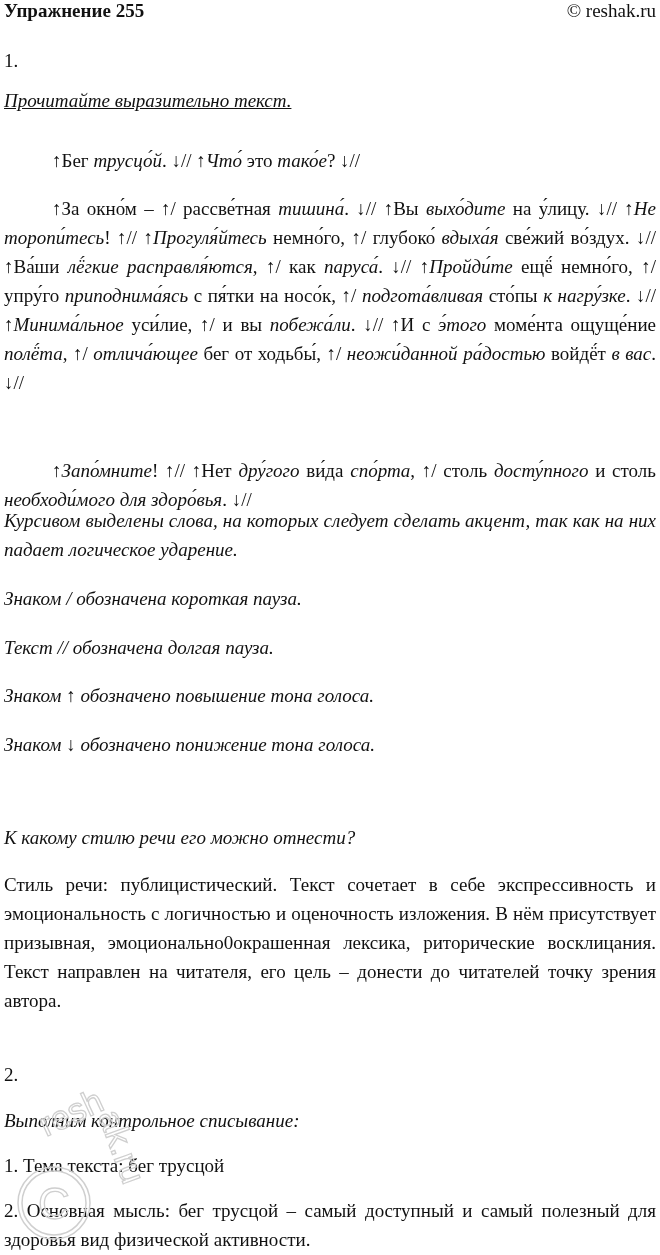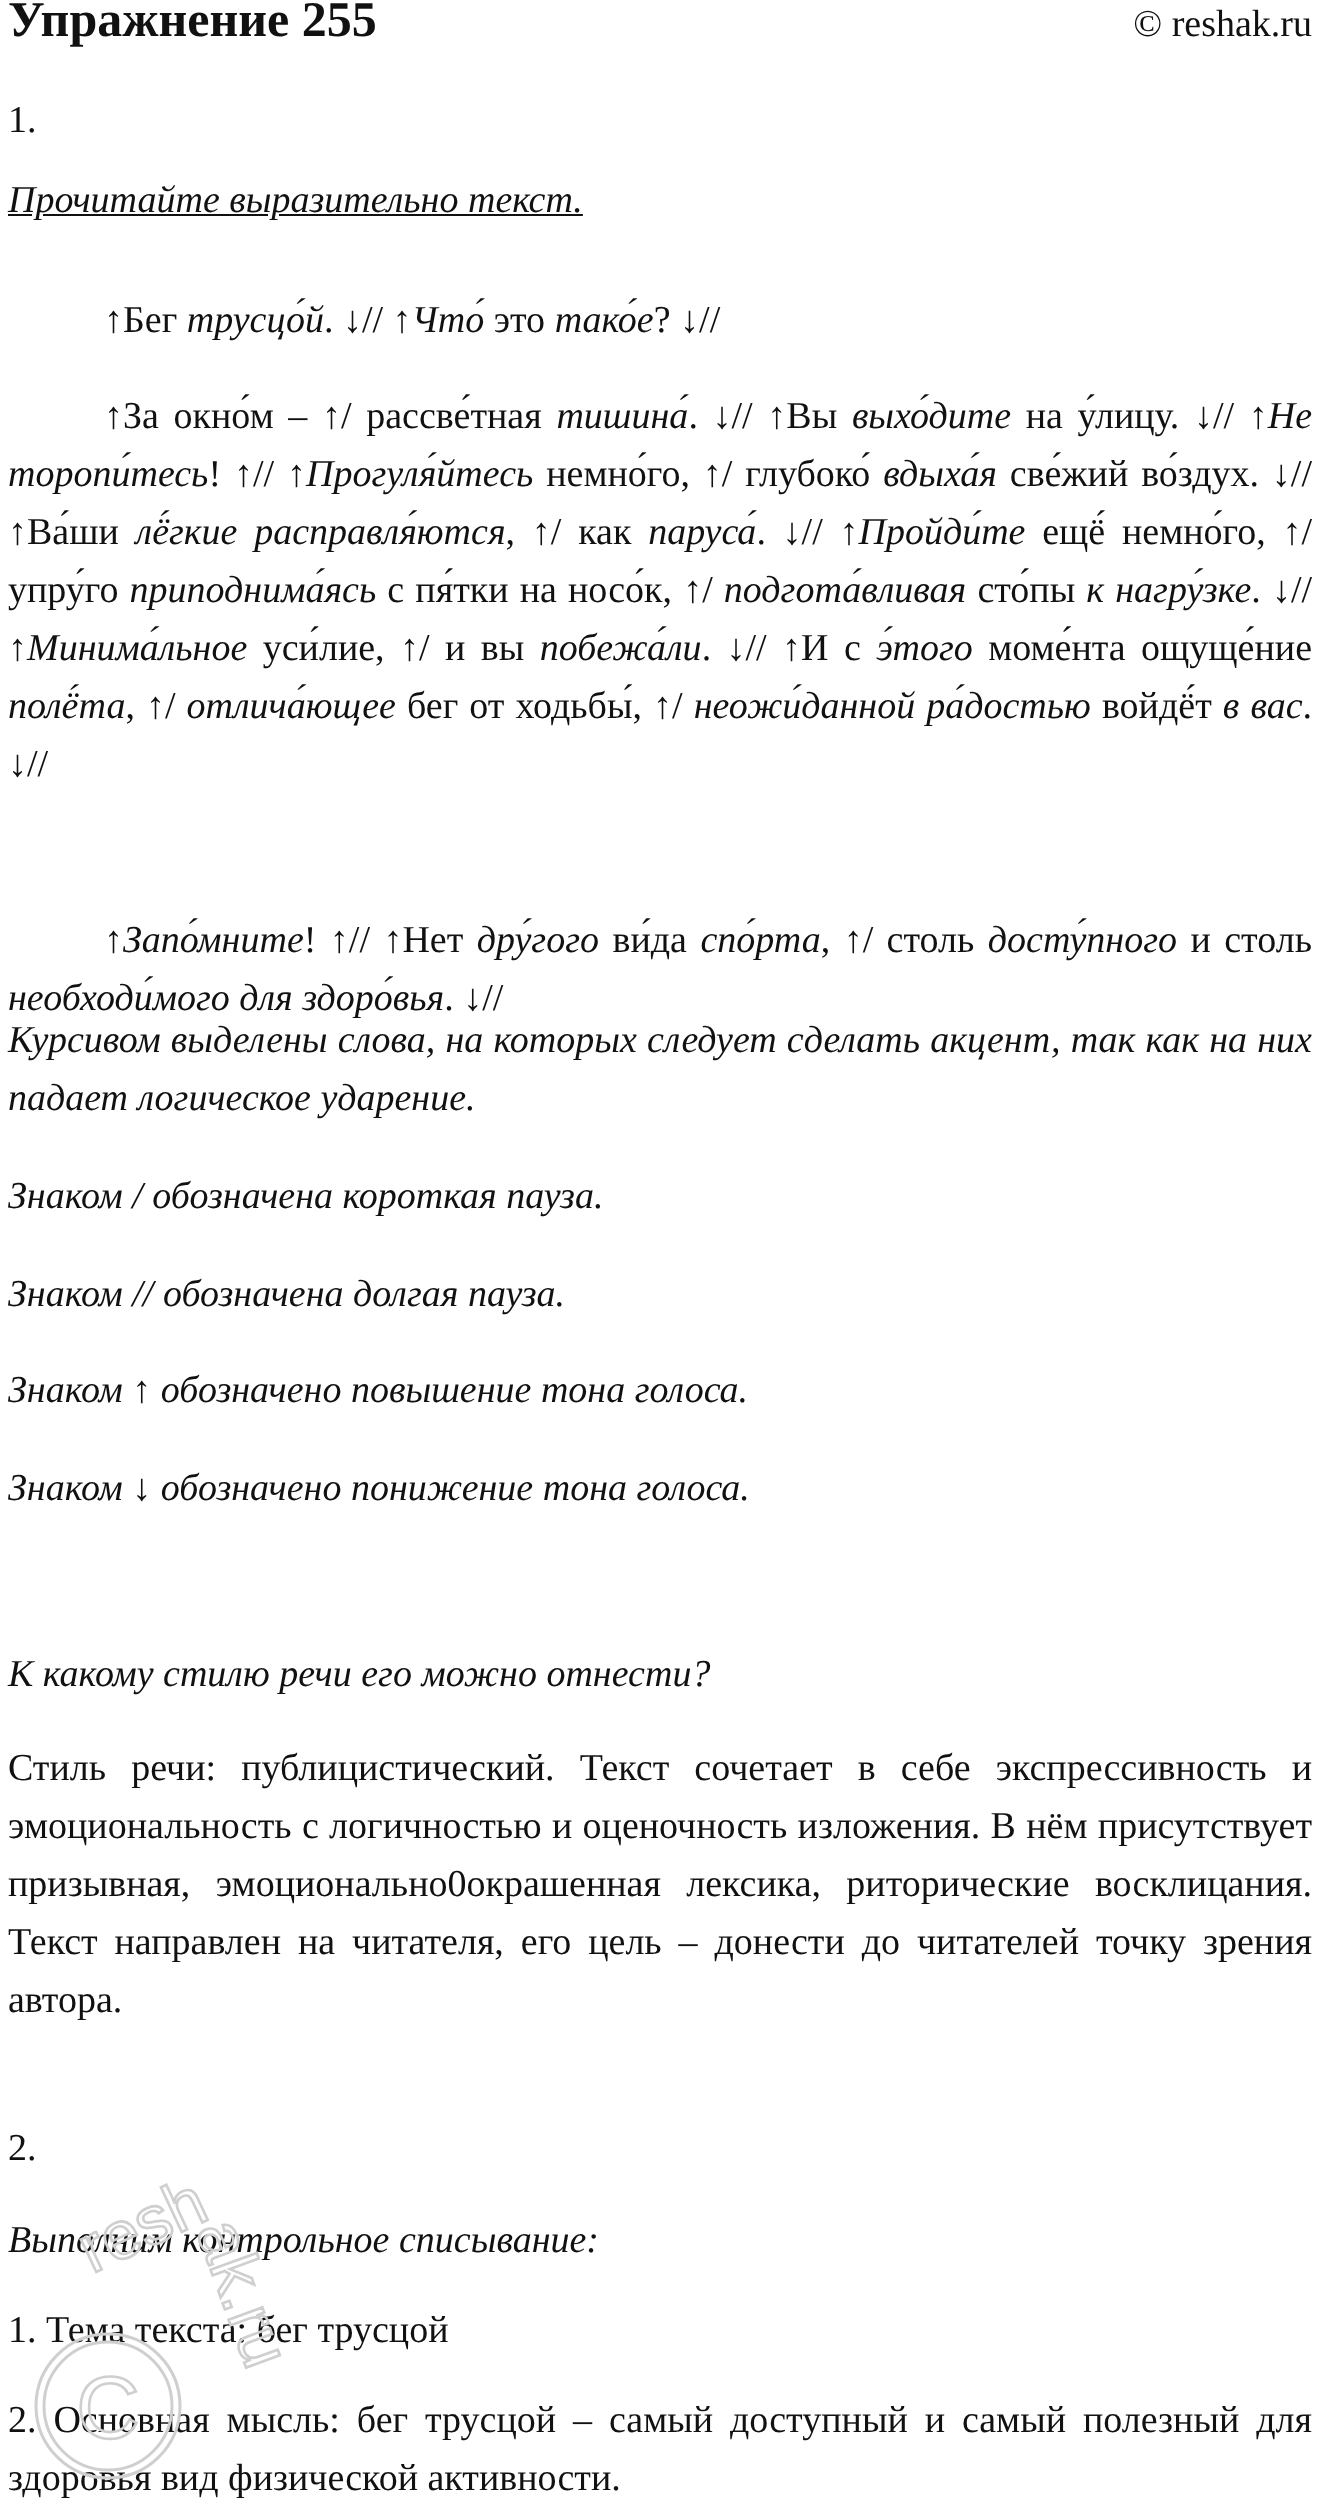--- a/index.html
+++ b/index.html
@@ -3,21 +3,21 @@
 <meta charset="utf-8">
 <style>
   html, body { margin: 0; padding: 0; background: #ffffff; }
   body {
     width: 660px; height: 1255px; overflow: hidden; position: relative;
     font-family: "Liberation Serif", "DejaVu Serif", serif;
     color: #111111; font-size: 19px;
   }
   .page { position: absolute; left: 4px; top: 0; width: 652px; }
   .header { display: flex; justify-content: space-between; align-items: baseline; height: 26px; }
-  .title { font-weight: bold; font-size: 25px; margin-top: 0px; line-height: 22px; }
+  .title { font-weight: bold; font-size: 19px; margin-top: 0px; line-height: 22px; }
   .copyright { font-size: 19px; line-height: 22px; }
   p { margin: 0; }
   .blk { position: absolute; left: 0; width: 652px; }
   .just { text-align: justify; }
   .indent { text-indent: 48px; }
   .lh { line-height: 29px; }
   i { font-style: italic; }
   .watermark {
     position: absolute; left: 12px; top: 1085px; width: 140px; height: 160px;
     pointer-events: none; color: #c8c8c8;
@@ -40,21 +40,21 @@
   <p class="blk indent" style="top:150px;line-height:22px;"><span>↑Бег </span><i>трусцо́й</i><span>. ↓// ↑</span><i>Что́</i><span> это </span><i>тако́е</i><span>? ↓//</span></p>
 
   <p class="blk just indent lh" style="top:194px;"><span>↑За окно́м – ↑/ рассве́тная </span><i>тишина́</i><span>. ↓// ↑Вы </span><i>выхо́дите</i><span> на у́лицу. ↓// ↑</span><i>Не торопи́тесь</i><span>! ↑// ↑</span><i>Прогуля́йтесь</i><span> немно́го, ↑/ глубоко́ </span><i>вдыха́я</i><span> све́жий во́здух. ↓// ↑Ва́ши </span><i>лё́гкие расправля́ются</i><span>, ↑/ как </span><i>паруса́</i><span>. ↓// ↑</span><i>Пройди́те</i><span> ещё́ немно́го, ↑/ упру́го </span><i>приподнима́ясь</i><span> с пя́тки на носо́к, ↑/ </span><i>подгота́вливая</i><span> сто́пы </span><i>к нагру́зке</i><span>. ↓// ↑</span><i>Минима́льное</i><span> уси́лие, ↑/ и вы </span><i>побежа́ли</i><span>. ↓// ↑И с </span><i>э́того</i><span> моме́нта ощуще́ние </span><i>полё́та</i><span>, ↑/ </span><i>отлича́ющее</i><span> бег от ходьбы́, ↑/ </span><i>неожи́данной ра́достью</i><span> войдё́т </span><i>в вас</i><span>. ↓//</span></p>
 
   <p class="blk just indent lh" style="top:438px;margin-top:18px;"><span>↑</span><i>Запо́мните</i><span>! ↑// ↑Нет </span><i>дру́гого</i><span> ви́да </span><i>спо́рта</i><span>, ↑/ столь </span><i>досту́пного</i><span> и столь </span><i>необходи́мого для здоро́вья</i><span>. ↓//</span></p>
 
   <p class="blk just lh" style="top:506px;"><i>Курсивом выделены слова, на которых следует сделать акцент, так как на них падает логическое ударение.</i></p>
 
   <p class="blk" style="top:588px;line-height:22px;"><i>Знаком / обозначена короткая пауза.</i></p>
 
-  <p class="blk" style="top:637px;line-height:22px;"><i>Знаком // обозначена долгая пауза.</i></p>
+  <p class="blk" style="top:637px;line-height:22px;"><i>Текст // обозначена долгая пауза.</i></p>
 
   <p class="blk" style="top:685px;line-height:22px;"><i>Знаком ↑ обозначено повышение тона голоса.</i></p>
 
   <p class="blk" style="top:734px;line-height:22px;"><i>Знаком ↓ обозначено понижение тона голоса.</i></p>
 
 
   <p class="blk" style="top:827px;line-height:22px;"><i>К какому стилю речи его можно отнести?</i></p>
 
   <p class="blk just lh" style="top:870px;">Стиль речи: публицистический. Текст сочетает в себе экспрессивность и эмоциональность с логичностью и оценочность изложения. В нём присутствует призывная, эмоционально0окрашенная лексика, риторические восклицания. Текст направлен на читателя, его цель – донести до читателей точку зрения автора.</p>
 

